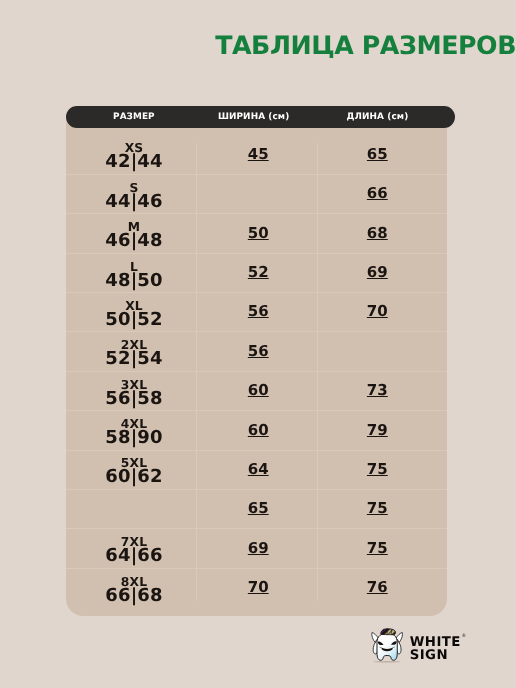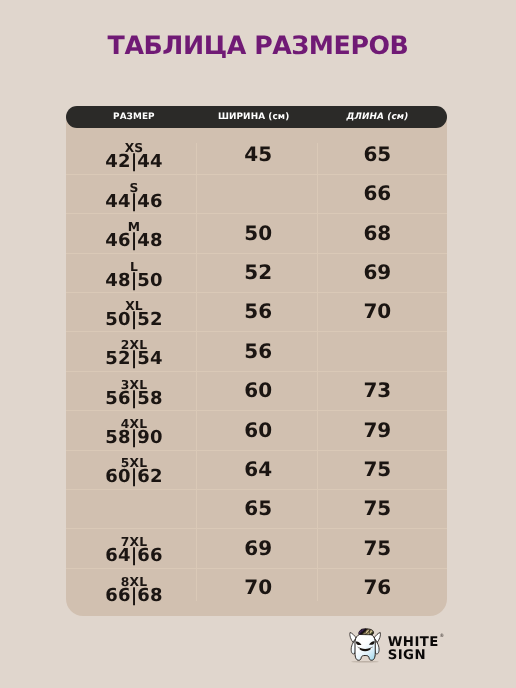--- a/index.html
+++ b/index.html
@@ -4,77 +4,77 @@
 <style>
   html,body{margin:0;padding:0;}
   body{width:516px;height:688px;overflow:hidden;
        background:#e0d6cd;
        font-family:"DejaVu Sans",sans-serif;
        -webkit-font-smoothing:antialiased;text-rendering:geometricPrecision;
        -webkit-text-stroke:0.01px transparent;}
   .page{position:relative;width:516px;height:688px;background:#e0d6cd;}
 
   
-  .title{position:absolute;left:0;top:31px;width:516px;text-align:center;
-         font-weight:bold;font-size:25.3px;line-height:30px;color:#701a75;
+  .title{position:absolute;left:0;top:31px;width:516px;text-align:right;
+         font-weight:bold;font-size:25.3px;line-height:30px;color:#15803d;
          letter-spacing:-0.45px;}
   .title .tline{display:block;}
 
   
   .card{position:absolute;left:66px;top:106px;width:381px;height:510.4px;
         background:#d1c0b0;border-radius:17px;}
 
   
   .thead{position:absolute;left:0;top:0;width:381px;height:21.8px;
-         background:#2b2a28;border-radius:10.9px;}
+         background:#2b2a28;border-radius:10.9px;padding-left:8px;}
   .th{position:absolute;top:0;height:21.8px;line-height:22.5px;text-align:center;
       color:#ffffff;font-weight:bold;font-size:8.9px;letter-spacing:0.1px;}
 
   
   .rows{position:absolute;left:0;top:29.6px;width:381px;}
   .row{position:relative;height:39.39px;}
   .row .hl{position:absolute;left:0;bottom:0;width:381px;height:1px;
            background:#dac9b7;}
   .row:last-child .hl{display:none;}
 
   .vline{position:absolute;top:36.5px;width:1px;height:458px;background:#dac9b7;}
 
   .cell{position:absolute;top:0.1px;height:39.39px;
         display:flex;flex-direction:column;align-items:center;justify-content:center;
         color:#1b1512;font-weight:bold;}
   .cell.c1{left:0;width:136px;}
   .cell.c2{left:132px;width:120.5px;}
   .cell.c3{left:241.3px;width:140px;}
   .cell.c1 .l1{font-size:12.3px;line-height:14px;letter-spacing:0.15px;}
   .cell.c1 .l2{font-size:18px;line-height:14px;letter-spacing:0.15px;}
-  .cell.c2 .v,.cell.c3 .v{font-size:20px;line-height:15px;letter-spacing:0px;position:relative;top:-1px;}
-
-  
-  .brand{position:absolute;left:348px;top:626px;width:100px;height:40px;}
+  .cell.c2 .v,.cell.c3 .v{font-size:15px;line-height:15px;letter-spacing:0px;position:relative;top:-1px;text-decoration:underline;}
+
+  
+  .brand{position:absolute;left:370px;top:626px;width:100px;height:40px;}
   .brand .mascot{position:absolute;left:0px;top:0.5px;width:36px;height:38px;}
   .brand .wordmark{position:absolute;left:39.7px;top:9.8px;
       font-weight:bold;font-size:13.3px;line-height:13.2px;color:#0b0908;
       letter-spacing:0.45px;}
   .brand .wordmark .wline{display:block;}
   .brand .reg{position:absolute;left:91.6px;top:8.4px;font-size:4.6px;color:#2a2320;line-height:5px;}
 </style>
 </head>
 <body>
 
 <div class="page">
 
   <div class="title">
     <div class="tline">ТАБЛИЦА РАЗМЕРОВ</div>
   </div>
 
   <div class="card">
     <div class="thead">
         <div class="th" style="left: 0px; width: 135.8px;">РАЗМЕР</div>
         <div class="th" style="left: 127.4px; width: 120.5px;">ШИРИНА (см)</div>
-        <div class="th" style="left: 241.2px; width: 140.5px; font-style: italic;">ДЛИНА (см)</div>
+        <div class="th" style="left: 241.2px; width: 140.5px;">ДЛИНА (см)</div>
       </div>
     <div class="rows">
         <div class="row">
           <div class="cell c1">
             <span class="l1">XS</span>
             <span class="l2">42|44</span>
           </div>
           <div class="cell c2">
             <span class="v">45</span>
           </div>

